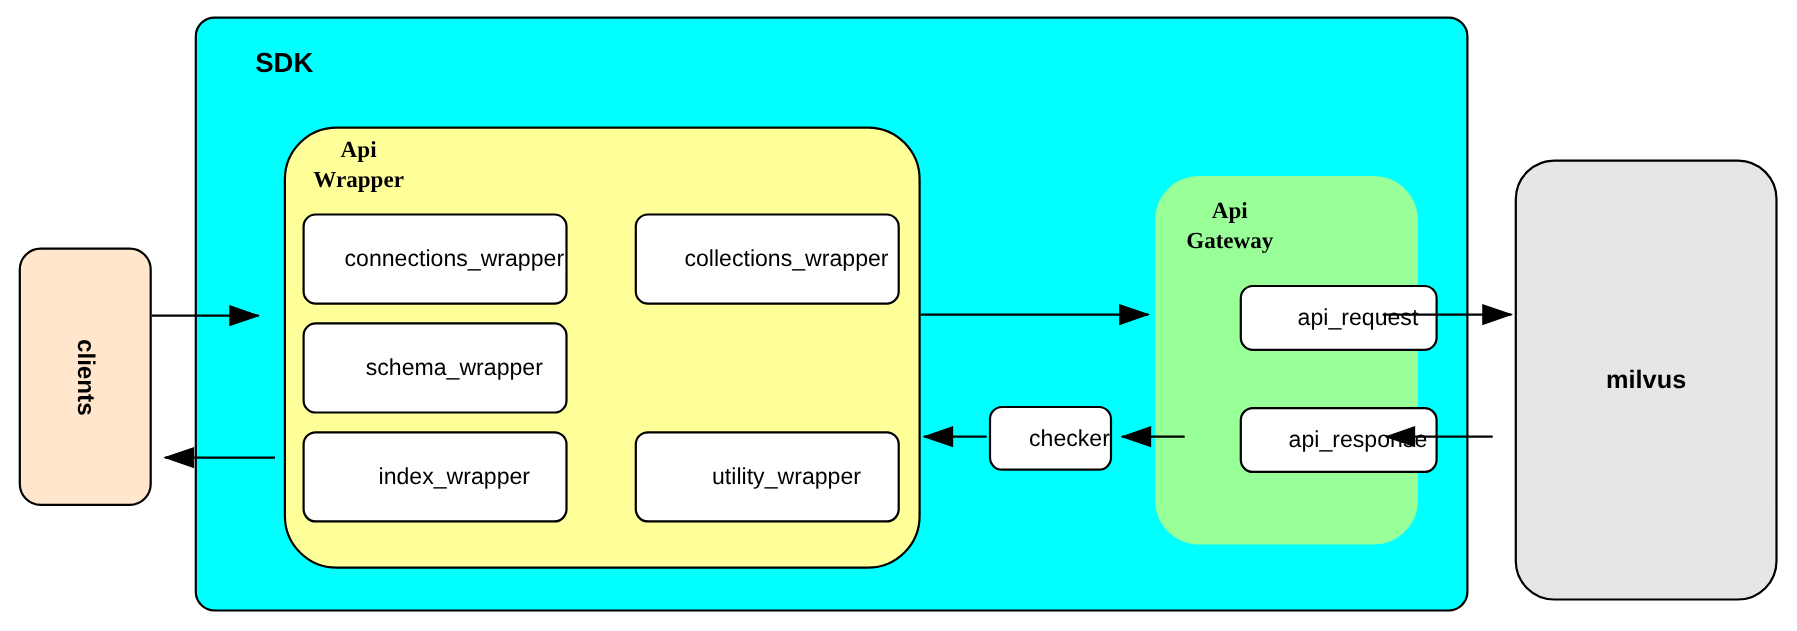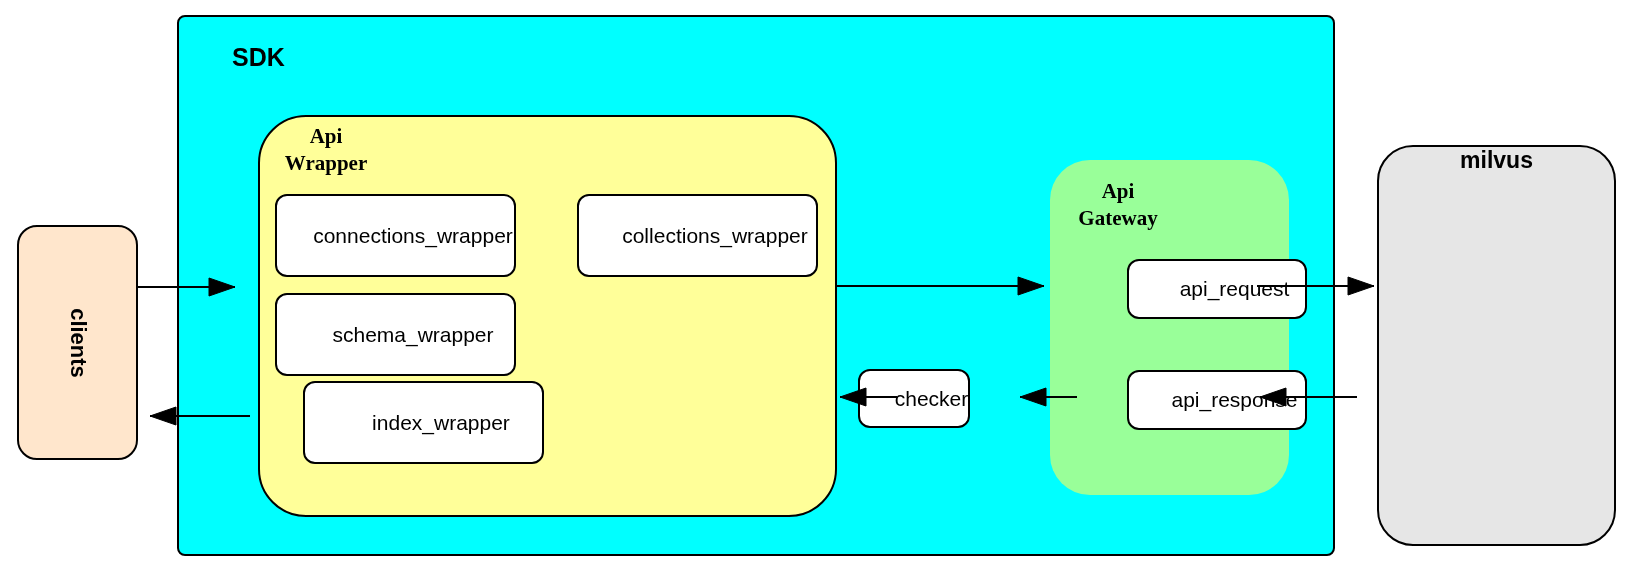--- a/index.html
+++ b/index.html
@@ -33,21 +33,21 @@
     transform: rotate(90deg);
     font-weight: bold;
     font-size: 22px;
     color: #000;
     white-space: nowrap;
   }
   
   .sdk {
     left: 177px; top: 15px; width: 1158px; height: 541px;
     background: var(--sdk-fill, #00FFFF);
-    border-radius: 8px;
+    border-radius: 18px;
   }
   .corner-label {
     position: absolute;
     font-weight: bold;
     color: #000;
   }
   .sdk-label {
     left: 53px; top: 26px;
     font-size: 25px;
   }
@@ -77,44 +77,44 @@
     display: flex; align-items: center; justify-content: center;
     font-size: 21px;
     color: #000;
     padding-left: 35px;
   }
   .wrap-node { width: 241px; height: 83px; }
   .col1 { left: 15px; }
   .col2 { left: 317px; }
   .row1 { top: 77px; }
   .row2 { top: 176px; }
-  .row3 { top: 264px; margin-left: 28px; }
+  .row3 { top: 275px; }
   
   .checker {
-    left: 679px; top: 352px; width: 112px; height: 59px;
+    left: 720px; top: 352px; width: 112px; height: 59px; justify-content: flex-end;
   }
   
   .api-gateway {
     left: 871px; top: 143px; width: 239px; height: 335px;
     background: var(--api-gateway-fill, #99FF99);
     border-radius: 40px;
   }
   .api-gateway-label {
     left: 2px; top: 18px; width: 132px;
     font-size: 21px;
   }
   .gw-node { left: 29px; width: 180px; height: 60px; margin-left: 48px; }
   .gw-request { top: 99px; }
   .gw-response { top: 210px; text-align: right; }
   
   .milvus {
     left: 1377px; top: 145px; width: 239px; height: 401px;
     background: var(--milvus-fill, #E6E6E6);
     border-radius: 36px;
-    display: flex; align-items: flex-start; justify-content: center;
+    display: flex; align-items: center; justify-content: center;
   }
   .milvus-label {
     font-weight: bold;
     font-size: 23px;
     color: #000;
   }
   
   .arrows {
     position: absolute;
     left: 0; top: 0;
@@ -146,20 +146,23 @@
         <span>connections_wrapper</span>
       </div>
       <div class="node wrap-node col1 row2">
         <span>schema_wrapper</span>
       </div>
       <div class="node wrap-node col2 row1">
         <span>collections_wrapper</span>
       </div>
       <div class="node wrap-node col1 row3">
         <span>index_wrapper</span>
+      </div>
+      <div class="node wrap-node col2 row3">
+        <span>utility_wrapper</span>
       </div>
     </div>
 
     <div class="node checker">
       <span>checker</span>
     </div>
 
     <div class="box api-gateway">
       <div class="corner-label multiline api-gateway-label">Api
 Gateway</div>

